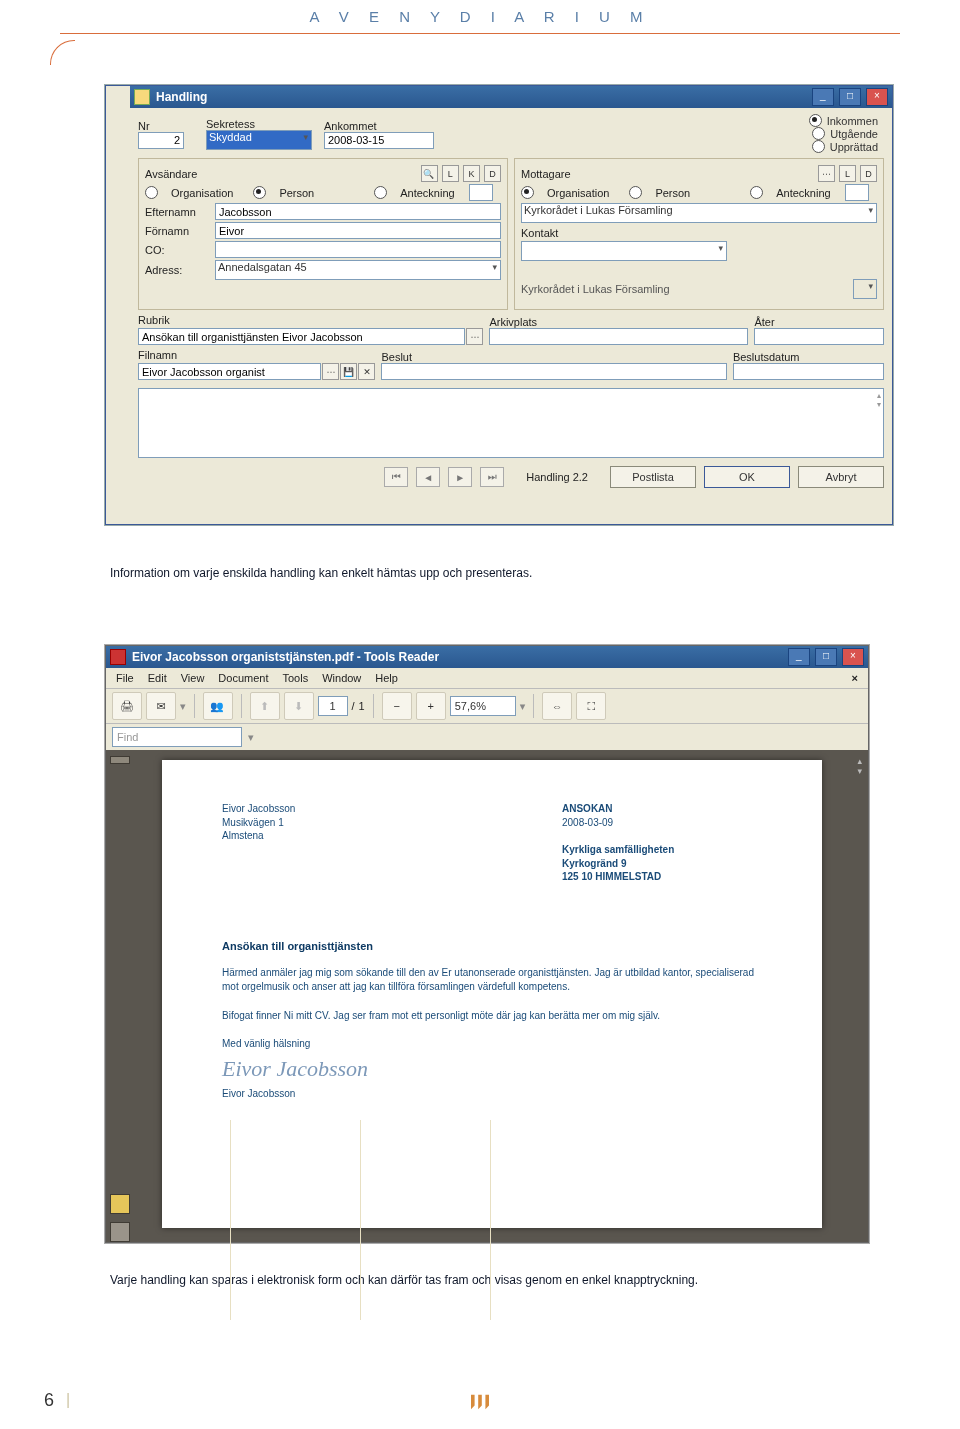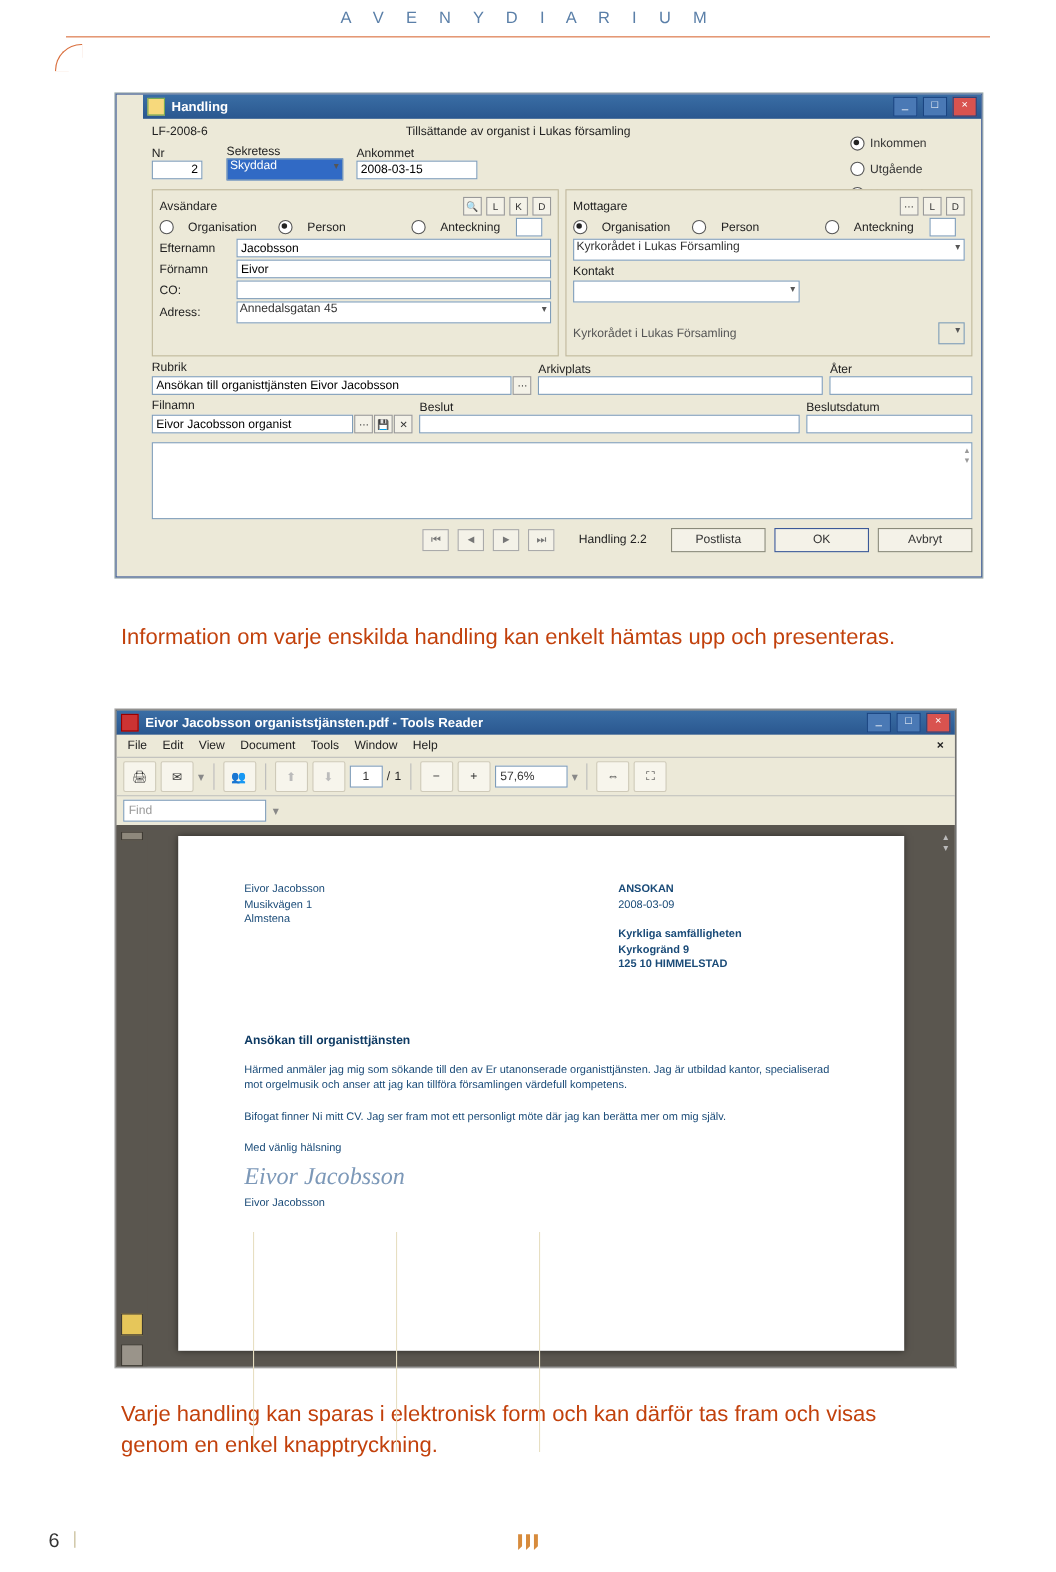--- a/index.html
+++ b/index.html
@@ -20,31 +20,31 @@
   .inp { background:#fff; border:1px solid #7f9db9; height:17px; padding:0 3px; font-size:11px; box-sizing:border-box; }
   .sel { background:#fff; border:1px solid #7f9db9; height:18px; font-size:11px; padding:0 2px; position:relative; }
   .sel::after { content:"▾"; position:absolute; right:3px; top:1px; font-size:9px; color:#555; }
   .radio { width:11px; height:11px; border:1px solid #555; border-radius:50%; background:#fff; display:inline-block; vertical-align:middle; margin-right:3px; position:relative; }
   .radio.checked::after { content:""; position:absolute; left:2px; top:2px; width:5px; height:5px; border-radius:50%; background:#222; }
   .grp { border:1px solid #c0b89c; padding:4px 6px 8px 6px; position:relative; background:#ece9d8; }
   .twocol { display:flex; gap:6px; }
   .twocol > div { flex:1; }
   .minibox { display:inline-flex; align-items:center; justify-content:center; width:15px; height:15px; border:1px solid #999; background:#f4f2e8; font-size:9px; color:#333; margin-left:1px; }
   .rtgrp { position:absolute; right:14px; top:28px; width:115px; }
-  .rtgrp .row { margin:10px; }
+  .rtgrp .row { margin:0;justify-content:flex-end; }
   .rb-label { font-size:11px; margin-left:2px; }
   .notesarea { background:#fff; border:1px solid #7f9db9; height:68px; margin-top:6px; position:relative; }
   .notesarea::after { content:"▴\A▾"; white-space:pre; position:absolute; right:2px; top:2px; font-size:8px; color:#999; line-height:9px; }
   .bottombar { display:flex; align-items:center; justify-content:flex-end; gap:8px; margin-top:8px; }
   .navbtn { width:22px; height:18px; border:1px solid #aaa; background:#f4f2e8; display:inline-flex; align-items:center; justify-content:center; font-size:10px; color:#777; }
   .btn { min-width:68px; height:20px; border:1px solid #8a8a7a; background:#f4f2e8; font-size:11px; display:inline-flex; align-items:center; justify-content:center; padding:0 8px; }
   .btn.default { border:1px solid #3b5998; }
 
   
-  .caption { position:absolute; left:110px; width:740px; font-size:20px; color:#c2410c; line-height:1.4; }
+  .caption { position:absolute; left:110px; width:740px; font-size:12px; color:#0f172a; line-height:1.4; }
   .cap1 { top:565px; }
   .cap2 { top:1272px; }
 
   
   .shot2 { position:absolute; left:105px; top:645px; width:762px; height:596px; border:1px solid #666; background:#d8d4cc; font-size:11px; box-shadow:0 0 0 1px #aaa; }
   .tbar2 { height:22px; background:linear-gradient(#3a6ea5,#2a578f); color:#fff; display:flex; align-items:center; padding:0 4px; }
   .pdf-icon { width:14px; height:14px; background:#c33; border:1px solid #900; margin-right:6px; }
   .menubar { height:20px; background:#ece9d8; border-bottom:1px solid #bbb; display:flex; align-items:center; gap:14px; padding:0 10px; font-size:11px; color:#222; }
   .menu-x { margin-left:auto; font-weight:bold; }
   .toolbar { height:34px; background:#ece9d8; border-bottom:1px solid #bbb; display:flex; align-items:center; padding:0 6px; gap:4px; }
@@ -89,24 +89,20 @@
       <span class="title-icon"></span>
       <span class="title-text">Handling</span>
       <span class="winbtns">
         <span>_</span>
         <span>□</span>
         <span class="close">×</span>
       </span>
     </div>
 
     <div class="content1">
-      <div class="row" style="justify-content:flex-start; gap:180px;">
-        <span class="lbl">LF-2008-6</span>
-        <span class="lbl">Tillsättande av organist i Lukas församling</span>
-      </div>
 
       <div class="row" style="gap:8px; margin-top:6px; width:610px;">
         <div style="width:60px;">
           <div class="lbl">Nr</div>
           <input class="inp" style="width: 46px; text-align: right;" value="2">
         </div>
         <div style="width:110px;">
           <div class="lbl">Sekretess</div>
           <div class="sel" style="width:100px; background:#316ac5; color:#fff;">Skyddad</div>
         </div>

